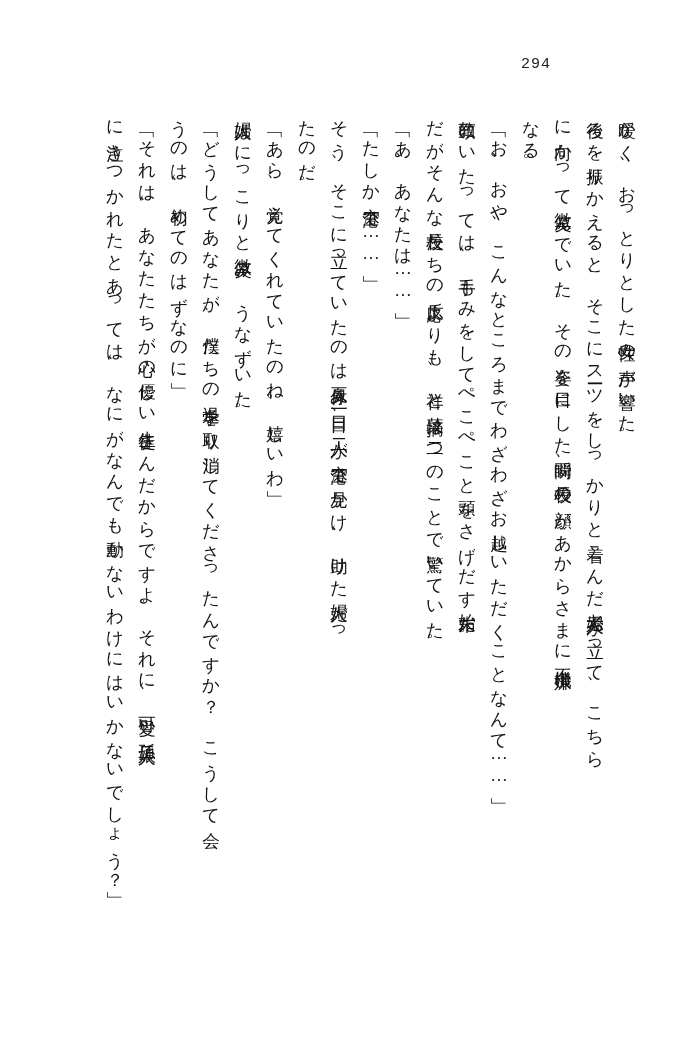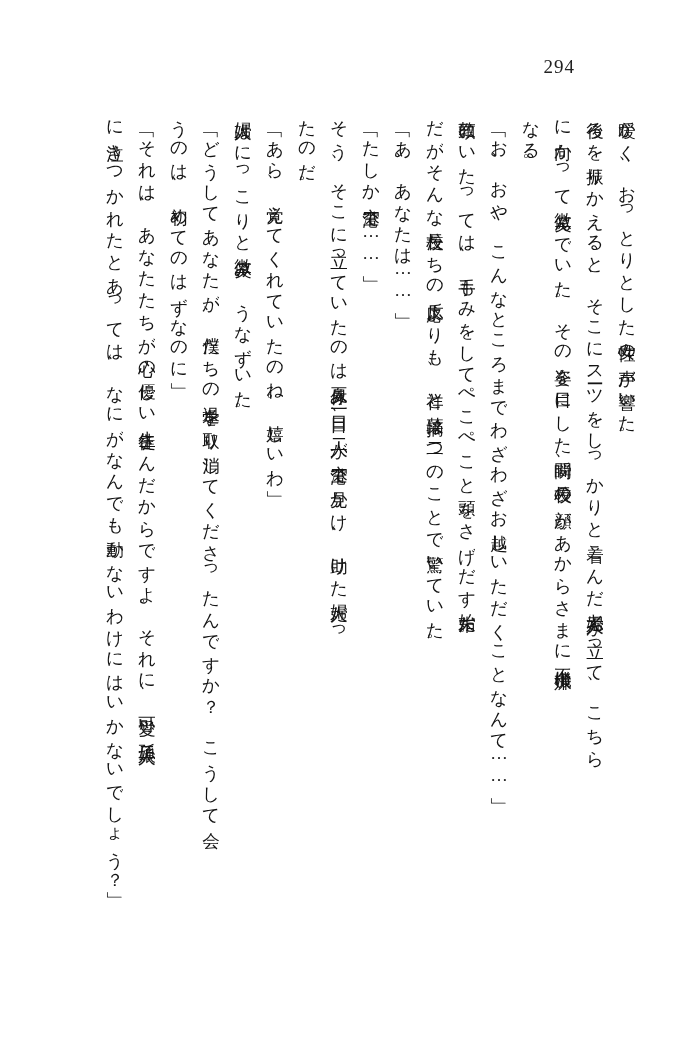--- a/index.html
+++ b/index.html
@@ -17,25 +17,25 @@
   }
   .page {
     position: relative;
     width: 695px;
     height: 1050px;
     box-sizing: border-box;
   }
   .page-number {
     position: absolute;
     top: 56px;
-    right: 120px;
-    font-size: 19px;
+    right: 144px;
+    font-size: 15px;
     letter-spacing: 1px;
     color: #222;
-    font-family: Liberation Serif, serif;
+    font-family: Liberation Mono, monospace;
   }
   .text-body {
     position: absolute;
     top: 108px;
     left: 62px;
     right: 60px;
     height: 860px;
     display: flex;
     flex-direction: row-reverse;
     justify-content: flex-start;

